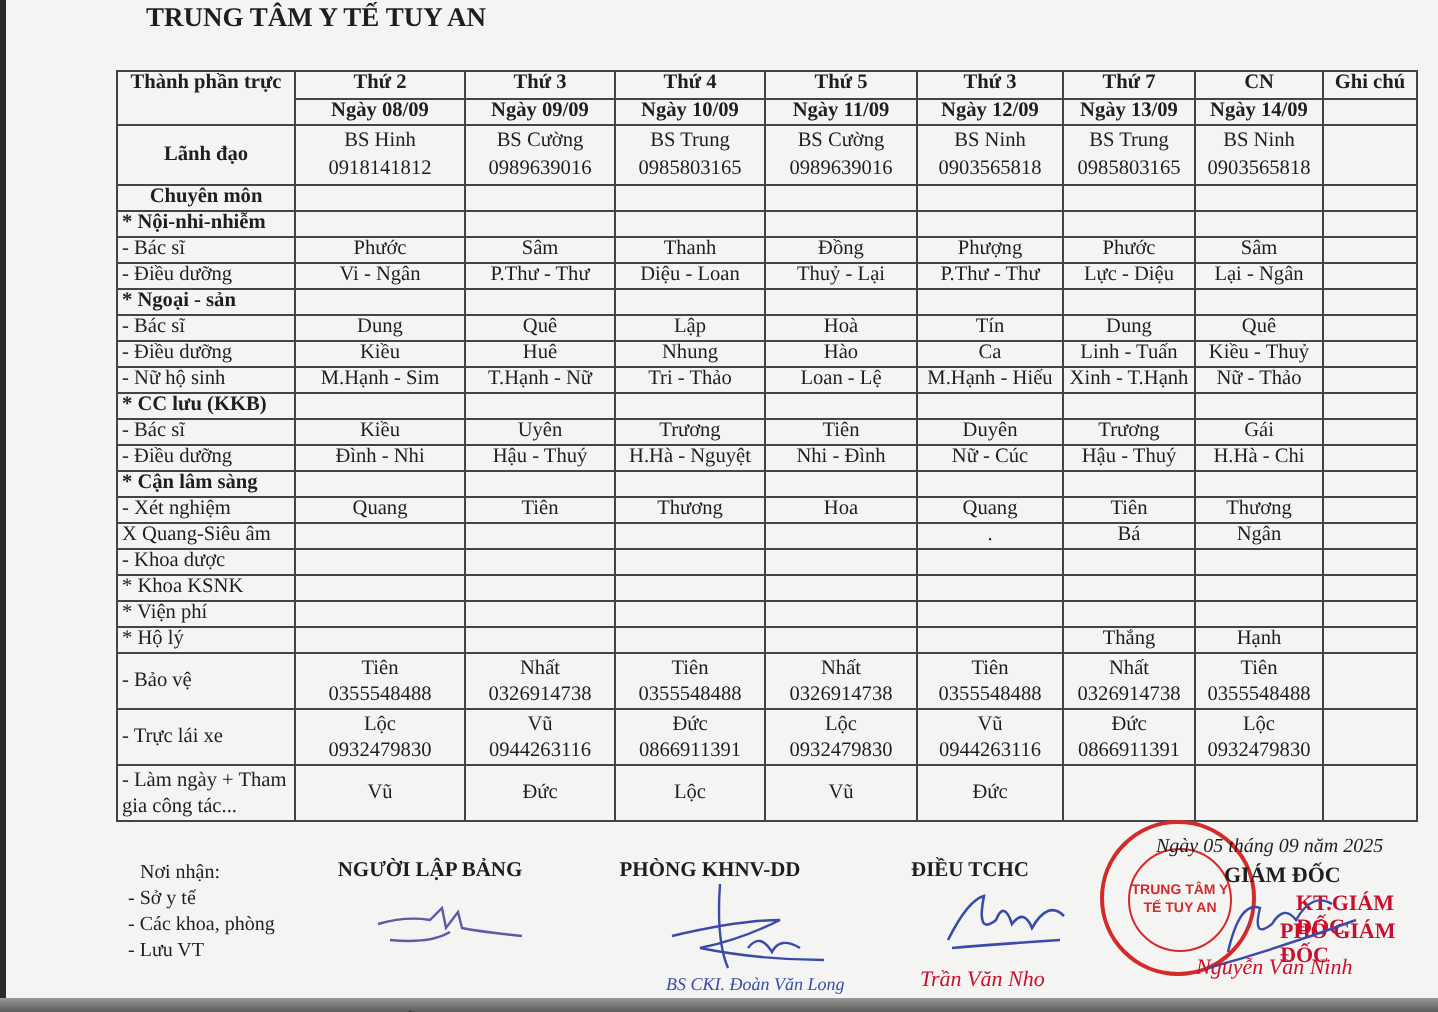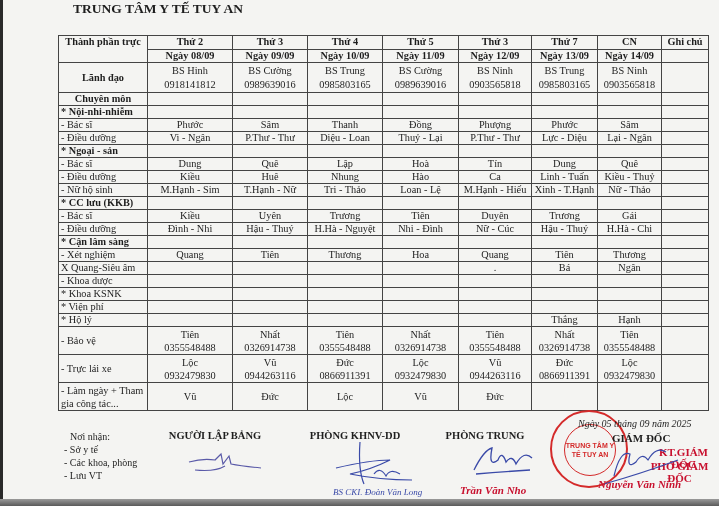--- a/index.html
+++ b/index.html
@@ -18,22 +18,22 @@
   table.grid tr.h14 td { height:12.5px; }
   table.grid tr.h2 td { height:27px; line-height:13px; }
   table.grid tr.hl td { height:29px; line-height:14px; }
   .c2 { white-space:normal !important; }
   .footer { position:absolute; top:430px; font-size:10px; }
   .recv { left:64px; line-height:13px; }
   .sig { text-align:center; font-weight:bold; font-size:10.5px; }
   .sig1 { left:160px; width:110px; }
   .sig2 { left:300px; width:110px;text-align:center; }
   .sig3 { left:440px; width:90px; }
-  .name { position:absolute; font-size:10px;text-align:center; }
-  .redname { color:#c8102e; font-style:italic; font-weight:bold; }
+  .name { position:absolute; font-size:10px; }
+  .redname { color:#c8102e; font-style:italic; font-weight:normal; }
   .stamp { position:absolute; left:550px; top:410px; width:78px; height:78px; border:2px solid #d42a2a; border-radius:50%;
            color:#d42a2a; font-family:"Liberation Sans",sans-serif; font-size:7px; text-align:center; box-sizing:border-box; }
   .stamp .inner { position:absolute; left:12px; top:12px; width:50px; height:50px; border:1.5px solid #d42a2a; border-radius:50%;
                   display:flex; align-items:center; justify-content:center; line-height:9px; font-weight:bold; }
   .scribble { position:absolute; }
 </style>
 </head>
 <body>
 
 <div class="leftbar"></div>
@@ -336,21 +336,21 @@
   <path d="M4 12 Q18 8 30 10 L36 4 L38 14 L44 6 L46 14 Q56 16 76 18 M10 20 Q30 22 40 16" stroke="#5a5aa8" stroke-width="1.2" fill="none"></path>
 </svg>
 <div class="name" style="left:168px;top:505px">Lê Nguyễn Thị Trường Vi</div>
 
 <div class="footer sig sig2">PHÒNG KHNV-DD</div>
 <svg class="scribble" style="left:330px;top:440px" width="90" height="50">
   <path d="M30 2 Q28 30 34 44 M6 28 Q40 20 60 20 Q40 30 20 34 Q50 40 82 40 M44 34 Q50 26 56 36 Q60 28 70 34" stroke="#3a4aa8" stroke-width="1.2" fill="none"></path>
 </svg>
 <div class="name" style="left:333px;top:487px;color:#3a4aa8;font-style:italic;font-size:9px">BS CKI. Đoàn Văn Long</div>
 
-<div class="footer sig sig3">PHÒNG TRUNG</div>
+<div class="footer sig sig3">ĐIỀU TCHC</div>
 <svg class="scribble" style="left:470px;top:440px" width="70" height="40">
   <path d="M4 30 Q14 10 22 8 Q18 28 28 20 Q32 10 36 22 Q42 14 46 24 Q54 10 62 18 M6 34 Q30 32 60 30" stroke="#3a4aa8" stroke-width="1.3" fill="none"></path>
 </svg>
 <div class="name redname" style="left:460px;top:484px;font-size:11px">Trần Văn Nho</div>
 
 <div class="stamp">
   <div class="inner">TRUNG TÂM Y TẾ TUY AN</div>
 </div>
 
 <div class="name" style="left:578px;top:418px;font-style:italic;font-size:10px">Ngày 05 tháng 09 năm 2025</div>

